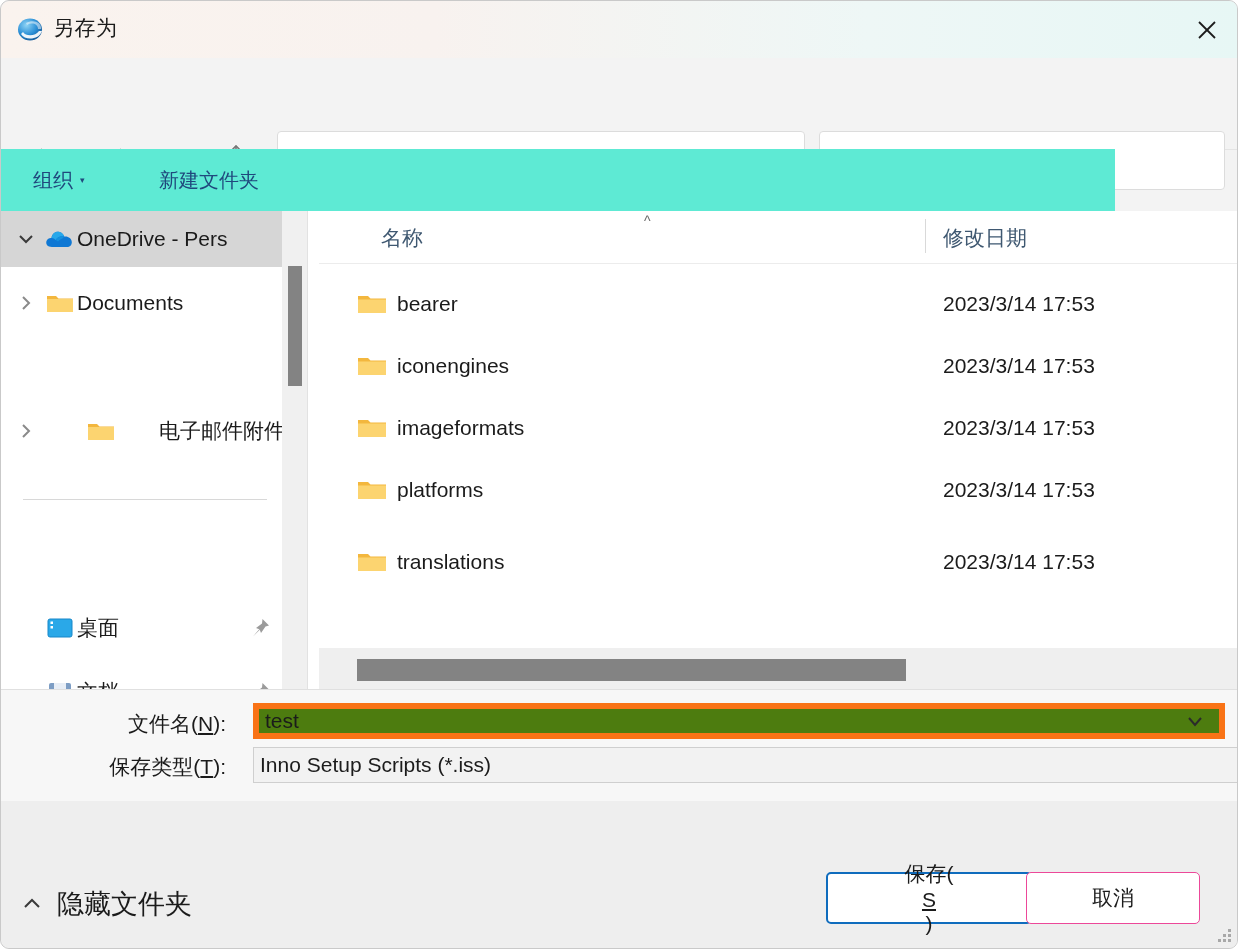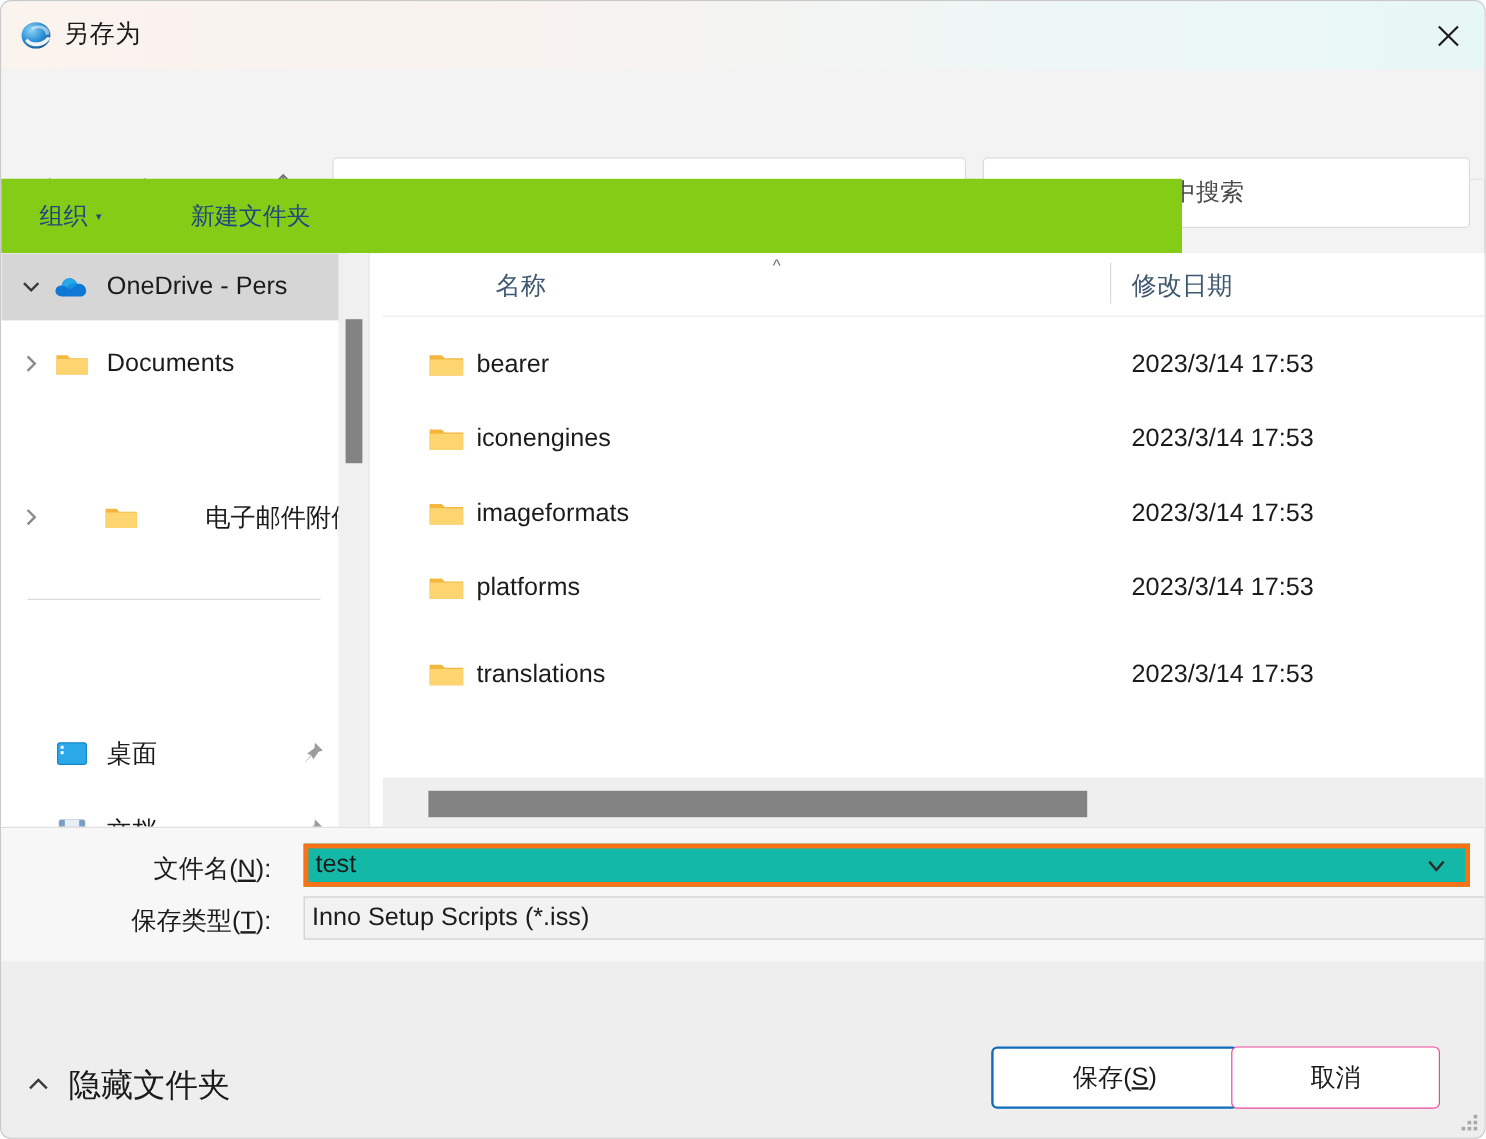--- a/index.html
+++ b/index.html
@@ -123,22 +123,22 @@
   #search-icon { margin-left: 22px; margin-right: 16px; display:flex; color:#6d6d6d; }
   #search-placeholder {
     font-size: 20px;
     color: #4a4a4a;
   }
 
   
   #toolbar {
     position: absolute;
     left: 0; top: 148px;
-    width: 984px; height: 62px;
-    background: #84cc16;
+    width: 1114px; height: 62px;
+    background: #5eead4;
     border-bottom: 1px solid #e8e8e8;
   }
   #organize-btn {
     position: absolute;
     left: 32px; top: 14px;
     height: 34px;
     display: flex; align-items: center;
     font-size: 20px;
     color: #20497d;
   }
@@ -215,21 +215,21 @@
     flex: 0 0 34px;
   }
   .side-ico {
     width: 34px;
     display: flex; align-items: center; justify-content: center;
     flex: 0 0 34px;
   }
   .side-label {
     font-size: 21px;
     color: #1b1b1b;
-    margin-left: 12px;
+    margin-left: 0;
     white-space: nowrap;
   }
   .side-pin {
     position: absolute;
     right: 10px;
     display: flex; align-items: center;
     color: #9b9b9b;
   }
   #side-divider {
     position: absolute;
@@ -270,21 +270,21 @@
     left: 0; top: 0;
     width: 920px; height: 52px;
     border-bottom: 1px solid #ececec;
   }
   .col-head {
     position: absolute;
     top: 13px;
     font-size: 21px;
     color: #3f5871;
   }
-  #col-name { left: 62px; margin-left: 32px; }
+  #col-name { left: 62px; }
   #col-date { left: 624px; }
   #col-sep {
     position: absolute;
     left: 606px; top: 8px;
     width: 1px; height: 34px;
     background: #d9d9d9;
   }
   #sort-caret {
     position: absolute;
     left: 325px; top: 2px;
@@ -346,22 +346,22 @@
     text-align: right;
   }
   #label-filename { left: 60px; top: 20px; width: 165px; }
   #label-filetype { left: 60px; top: 63px; width: 165px; }
   .accel { text-decoration: underline; }
 
   #field-filename {
     position: absolute;
     left: 252px; top: 13px;
     width: 972px; height: 36px;
-    background: #14b8a6;
-    border: 4px solid #f97316;
+    background: #4d7c0f;
+    border: 6px solid #f97316;
     box-sizing: border-box;
     display: flex; align-items: center;
   }
   #field-filename .fval {
     margin-left: 6px;
     font-size: 21px;
     color: #1b1b1b;
   }
   #field-filetype {
     position: absolute;
@@ -411,20 +411,21 @@
     border-radius: 5px;
     box-sizing: border-box;
     display: flex; align-items: center; justify-content: center;
     font-size: 21px;
     color: #1b1b1b;
   }
   #btn-save {
     left: 825px;
     width: 206px;
     border: 2px solid #0f6cbd;
+    flex-direction: column;
   }
   #btn-cancel {
     left: 1025px;
     width: 174px;
   }
 
   #resize-grip {
     position: absolute;
     right: 6px; bottom: 5px;
     width: 16px; height: 16px;

